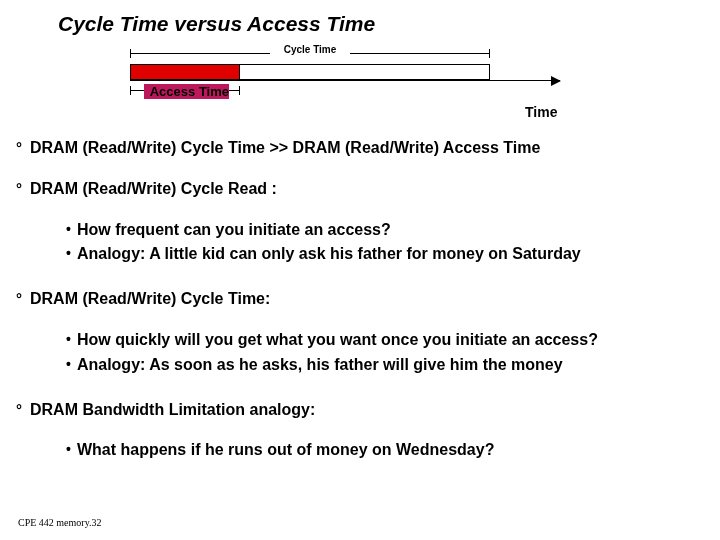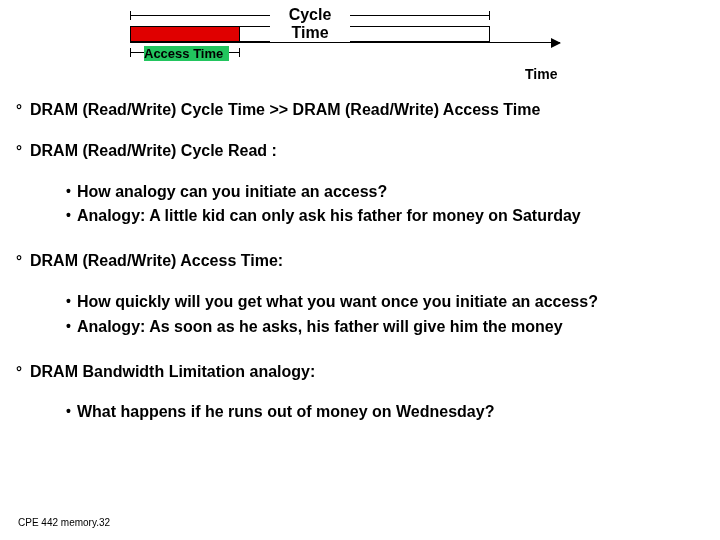--- a/index.html
+++ b/index.html
@@ -66,21 +66,21 @@
       height: 9px;
       background: #000;
     }
     .cycle-span::before { left: 0; }
     .cycle-span::after { right: 0; }
     .cycle-label {
       position: absolute;
       top: -6px;
       left: 140px;
       width: 80px;
-      font-size: 16px;
+      font-size: 10px;
       font-weight: bold;
       text-align: center;
       background: #fff;
     }
     
     .access-span {
       position: absolute;
       top: 40px;
       left: 0;
       width: 110px;
@@ -97,22 +97,22 @@
     }
     .access-span::before { left: 0; }
     .access-span::after { right: 0; }
     .access-label {
       position: absolute;
       top: 34px;
       left: 14px;
       width: 85px;
       font-size: 13px;
       font-weight: bold;
-      text-align: left;
-      background: #22c55e;
+      text-align: right;
+      background: #be185d;
     }
     
     .time-arrow {
       position: absolute;
       top: 30px;
       left: 0;
       width: 430px;
       height: 1px;
       background: #000;
     }
@@ -168,32 +168,34 @@
       margin-right: 6px;
       line-height: 1.4;
       flex-shrink: 0;
     }
     .sub-bullet .txt { flex: 1; }
     .footer {
       position: absolute;
       bottom: 12px;
       left: 18px;
       font-size: 10px;
+      font-family: Liberation Serif, serif;
     }
     .footer-right {
       position: absolute;
       bottom: 12px;
       right: 10px;
       font-size: 10px;
     }
   </style>
 </head>
 <body>
 
 <div class="slide">
+  <div class="title">Cycle Time versus Access Time</div>
 
   <div class="diagram">
     <div class="time-arrow"></div>
     <div class="bar-outer"></div>
     <div class="bar-access"></div>
     <div class="cycle-span"></div>
     <div class="cycle-label">Cycle Time</div>
     <div class="access-span"></div>
     <div class="access-label">Access Time</div>
     <div class="time-label">Time</div>
@@ -204,30 +206,30 @@
       <span class="marker">°</span>
       <span class="txt">DRAM (Read/Write) Cycle Time  &gt;&gt;  DRAM (Read/Write) Access Time</span>
     </div>
 
     <div class="top-bullet">
       <span class="marker">°</span>
       <span class="txt">DRAM (Read/Write) Cycle Read :</span>
     </div>
     <div class="sub-bullet">
       <span class="marker">•</span>
-      <span class="txt">How analogy can you initiate an access?</span>
+      <span class="txt">How frequent can you initiate an access?</span>
     </div>
     <div class="sub-bullet">
       <span class="marker">•</span>
       <span class="txt">Analogy: A little kid can only ask his father for money on Saturday</span>
     </div>
 
     <div class="top-bullet" style="margin-top:24px">
       <span class="marker">°</span>
-      <span class="txt">DRAM (Read/Write) Access Time:</span>
+      <span class="txt">DRAM (Read/Write) Cycle Time:</span>
     </div>
     <div class="sub-bullet">
       <span class="marker">•</span>
       <span class="txt">How quickly will you get what you want once you initiate an access?</span>
     </div>
     <div class="sub-bullet">
       <span class="marker">•</span>
       <span class="txt">Analogy: As soon as he asks, his father will give him the money</span>
     </div>
 

